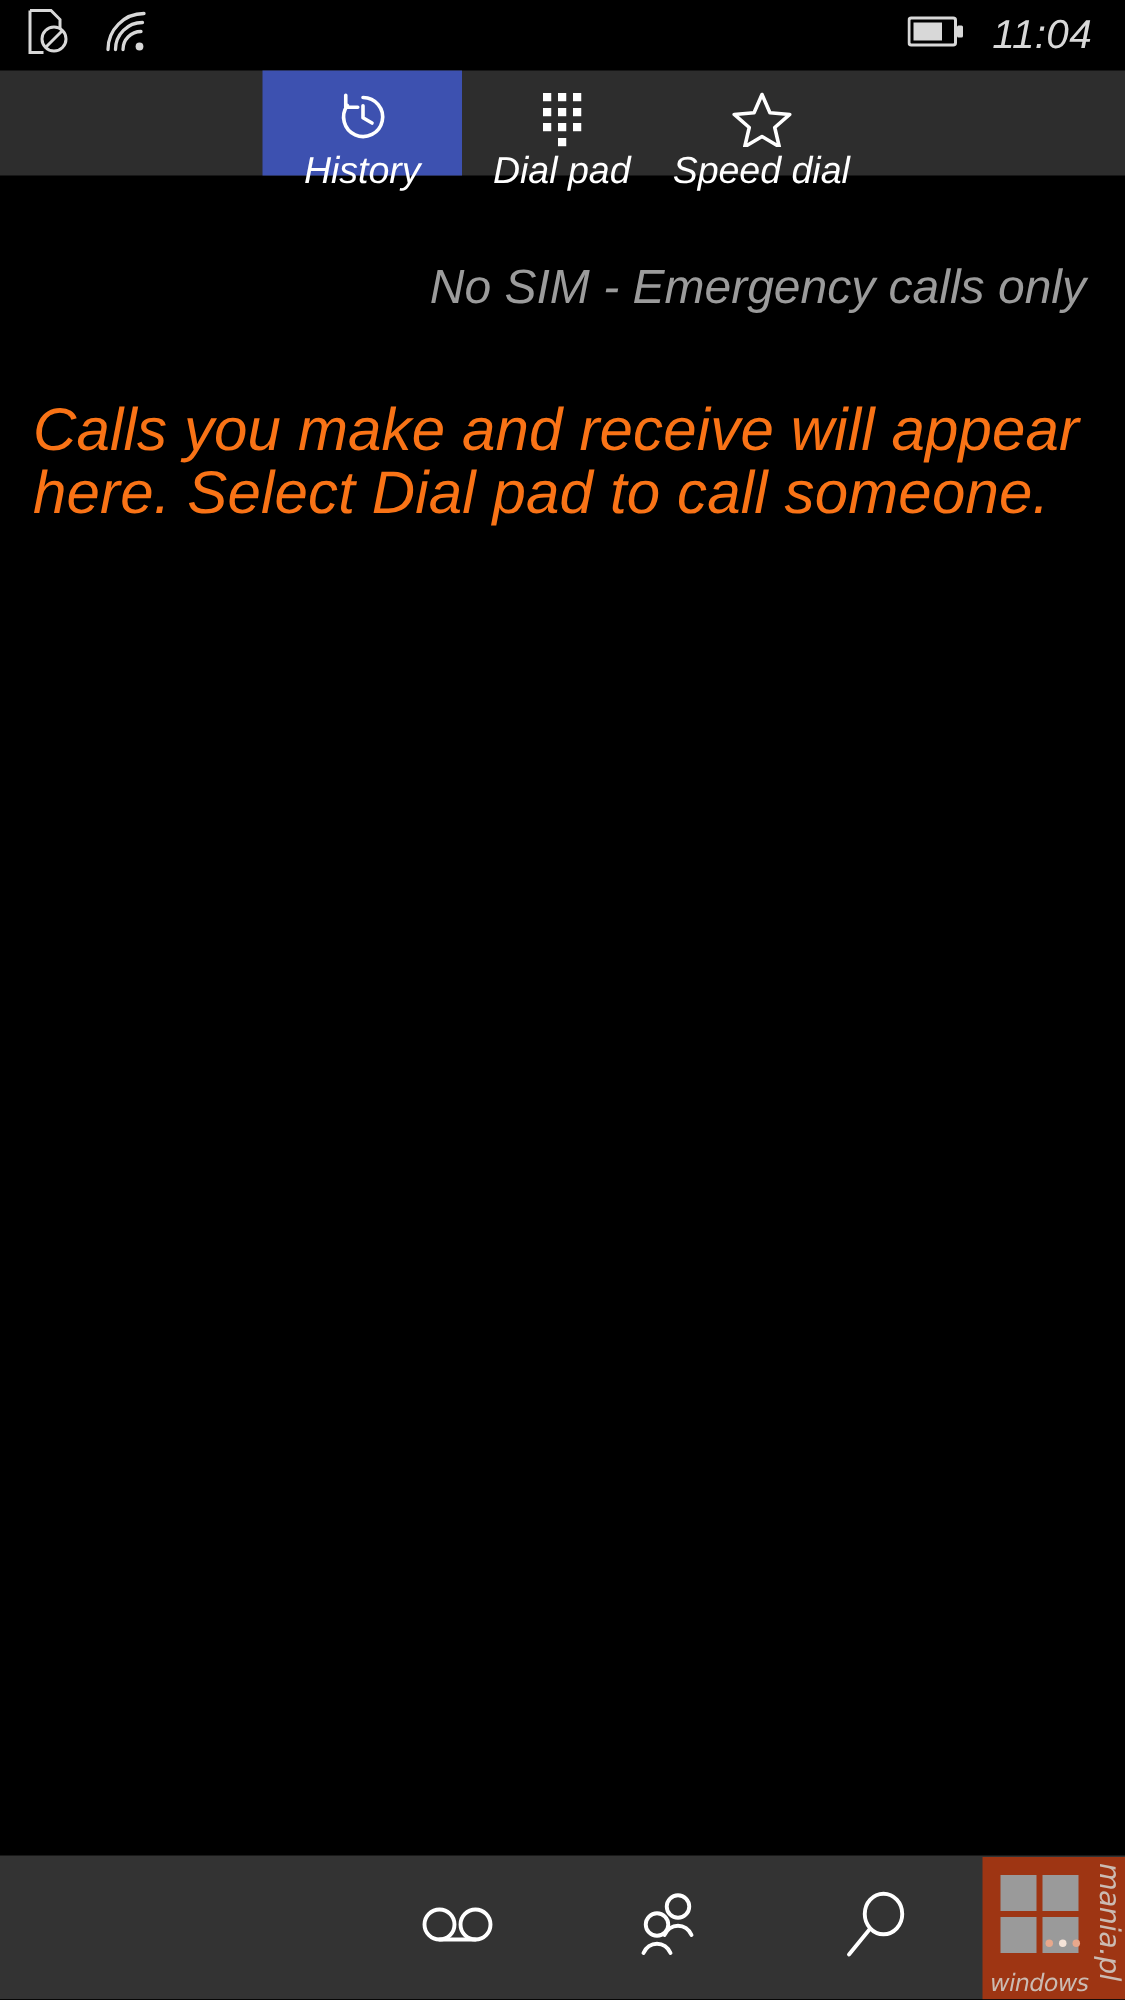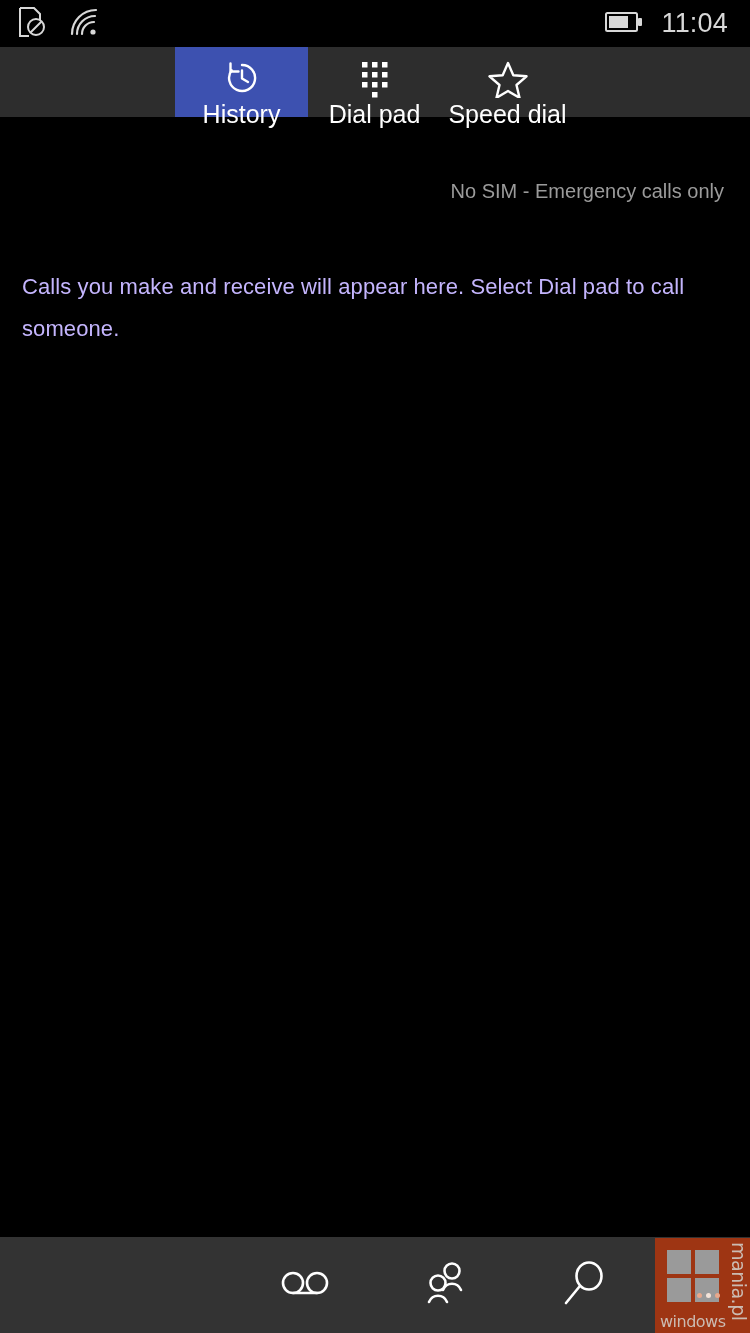--- a/index.html
+++ b/index.html
@@ -7,20 +7,21 @@
     padding: 0;
     background: #000000;
   }
   #phone {
     position: relative;
     width: 750px;
     height: 1333px;
     background: #000000;
     overflow: hidden;
     font-family: "Liberation Sans", sans-serif;
+    font-style: italic;
     -webkit-font-smoothing: antialiased;
   }
 
   
   .status-bar {
     position: absolute;
     left: 0; top: 0;
     width: 750px;
     height: 47px;
     background: #000000;
@@ -92,32 +93,32 @@
     left: 0; top: 142px;
     width: 750px;
     bottom: 96px;
     background: #000000;
   }
   .sim-status {
     position: absolute;
     right: 26px;
     top: 34px;
     color: #9b9b9b;
-    font-size: 20px;
+    font-size: 32px;
     line-height: 30px;
     text-align: right;
     white-space: nowrap;
   }
   .empty-message {
     position: absolute;
     left: 22px;
     top: 124px;
     width: 706px;
-    color: #c4b5fd;
-    font-size: 22px;
+    color: #f97316;
+    font-size: 40px;
     line-height: 42px;
     letter-spacing: 0.1px;
   }
 
   
   .app-bar {
     position: absolute;
     left: 0;
     top: 1237px;
     width: 750px;

